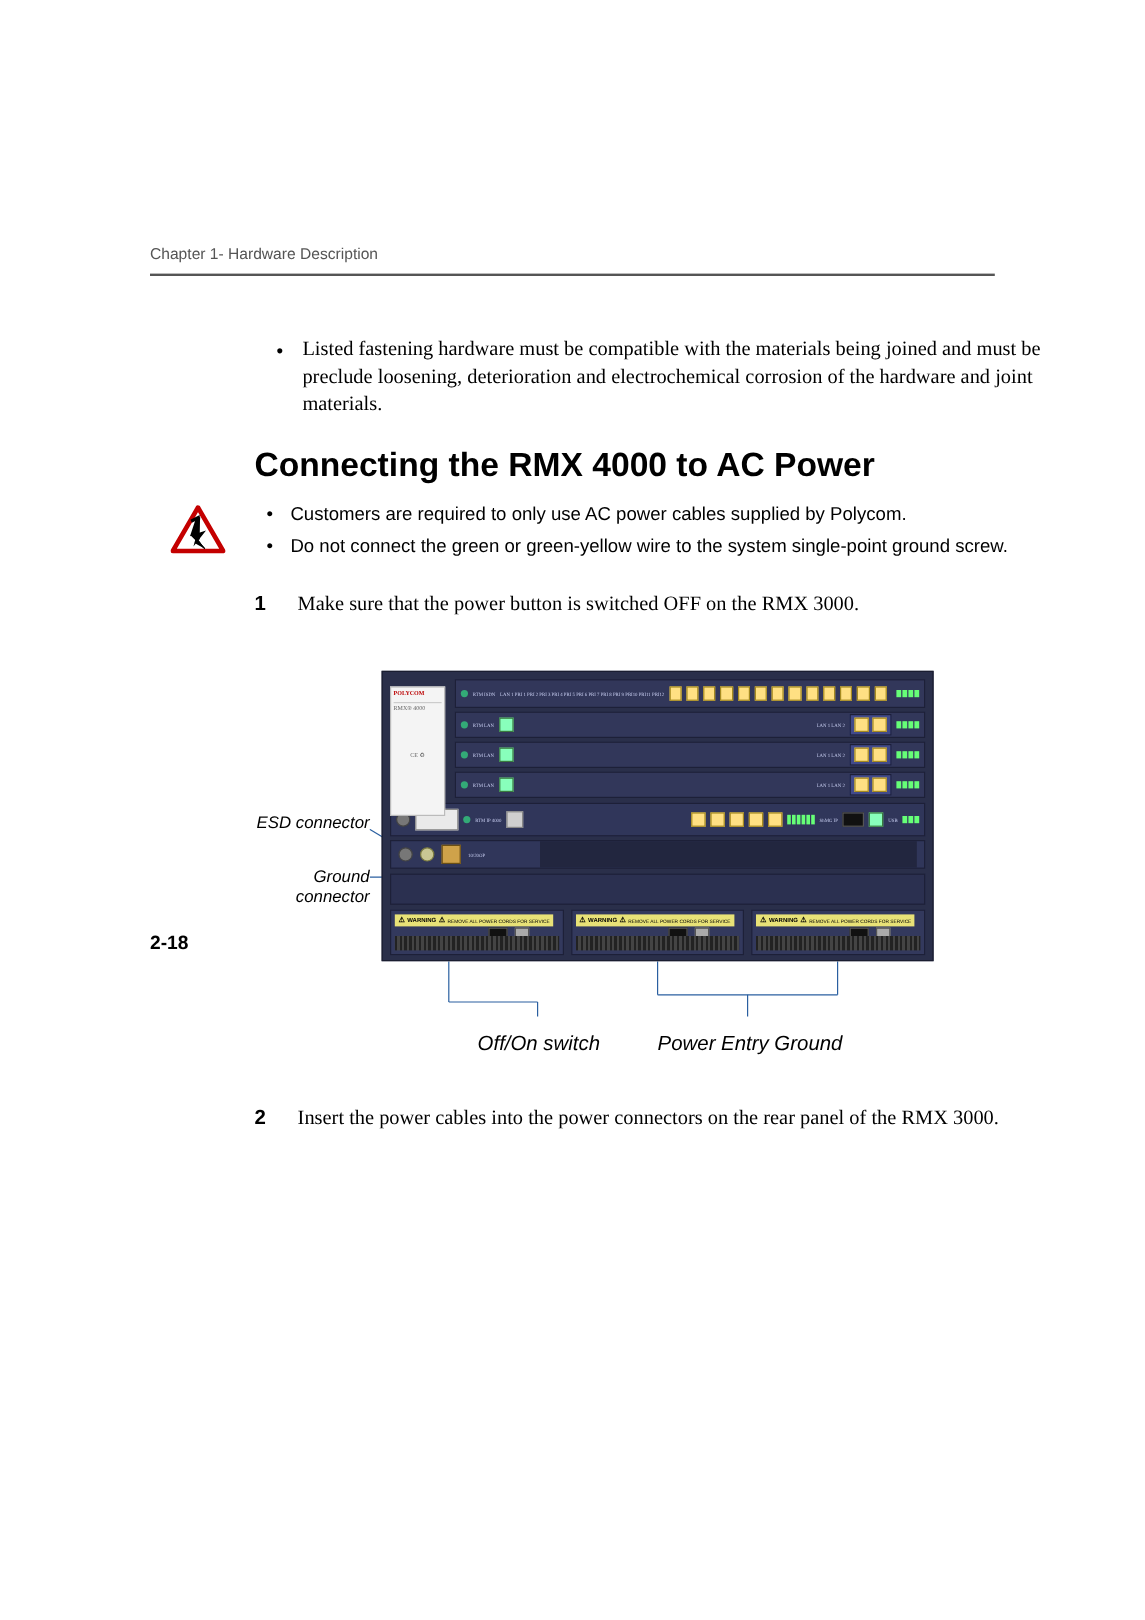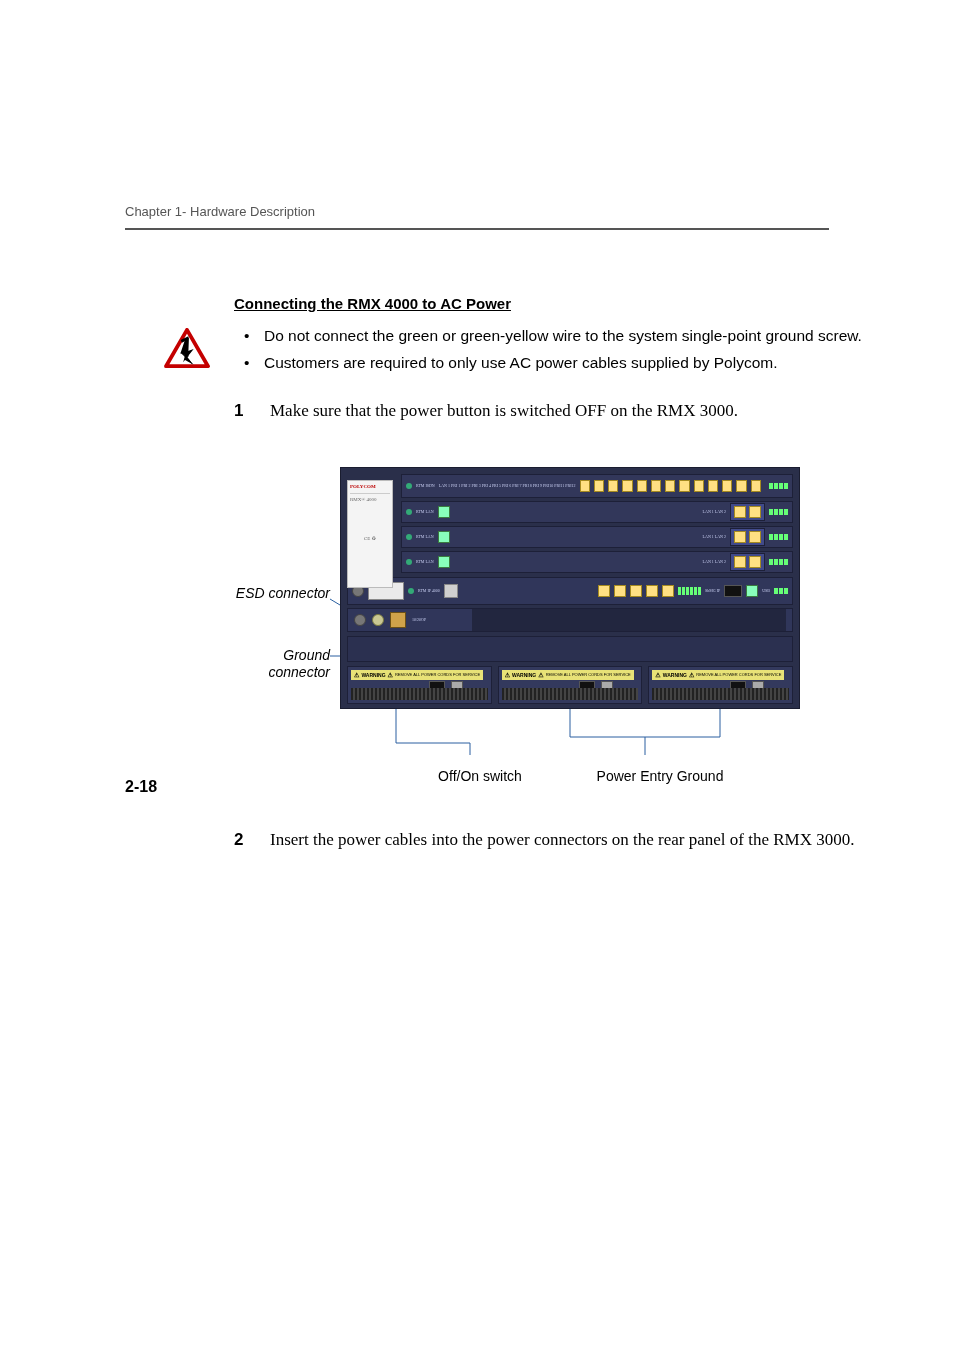--- a/index.html
+++ b/index.html
@@ -7,21 +7,21 @@
     padding: 0;
     background: #fff;
     font-family: "Book Antiqua", Palatino, "Palatino Linotype", Georgia, serif;
     color: #000;
   }
   .page {
     width: 954px;
     height: 986px;
     position: relative;
     box-sizing: border-box;
-    padding: 200px 60px 0 79px;
+    padding: 200px 60px 0 57px;
   }
   .running-head {
     position: absolute;
     top: 204px;
     left: 125px;
     font-size: 13px;
     color: #555;
     font-family: "Segoe UI", "Helvetica Neue", Arial, sans-serif;
     font-weight: 300;
   }
@@ -52,23 +52,22 @@
   .bullets-top li::before {
     content: "•";
     position: absolute;
     left: -22px;
     top: 0;
     font-size: 18px;
   }
   h2.section {
     font-family: "Segoe UI", "Helvetica Neue", Arial, sans-serif;
     font-weight: 700;
-    font-size: 15px;
+    font-size: 28px;
     margin: 14px 0 12px 0;
-    text-decoration: underline;
   }
   .warn-row {
     display: flex;
     align-items: flex-start;
     gap: 14px;
     margin-left: -70px;
   }
   .warn-icon {
     width: 46px;
     flex: 0 0 46px;
@@ -122,22 +121,22 @@
     position: absolute;
     font-family: Arial, Helvetica, sans-serif;
     font-style: italic;
     font-size: 14px;
     text-align: right;
     line-height: 1.2;
   }
   .callout-bottom {
     position: absolute;
     font-family: Arial, Helvetica, sans-serif;
-    font-size: 14px;
-    text-align: center;
+    font-style: italic;
+    font-size: 17px;
   }
 
   .chassis-wrap {
     margin-left: 110px;
     width: 460px;
   }
   .chassis {
     width: 460px;
     background: #2a2f4a;
     border: 1px solid #1a1d30;
@@ -221,55 +220,58 @@
 </head>
 <body>
 
 <div class="page">
 
   <div class="running-head">Chapter 1- Hardware Description</div>
   <div class="rule"></div>
 
   <div class="content">
 
+    <ul class="bullets-top">
+      <li>Listed fastening hardware must be compatible with the materials being joined and must be preclude loosening, deterioration and electrochemical corrosion of the hardware and joint materials.</li>
+    </ul>
 
     <h2 class="section">Connecting the RMX 4000 to AC Power</h2>
 
     <div class="warn-row">
       <div class="warn-icon">
         <svg viewBox="0 0 48 44" width="46" height="42">
           <polygon points="24,2 46,40 2,40" fill="none" stroke="#c40000" stroke-width="4" stroke-linejoin="round"></polygon>
           <polyline points="18,14 24,11 24,30" fill="none" stroke="#000" stroke-width="3" stroke-linejoin="miter"></polyline>
           <polyline points="24,30 18,26 30,38" fill="#000" stroke="#000" stroke-width="1"></polyline>
           <polygon points="24,30 18,26 24,22" fill="#000"></polygon>
           <polygon points="24,30 30,38 21,33" fill="#000"></polygon>
           <path d="M22 12 L26 10 L25 24 L31 22 L20 36 L23 25 L17 27 Z" fill="#000"></path>
         </svg>
       </div>
       <ul class="warn-list">
+        <li>Customers are required to only use AC power cables supplied by Polycom.</li>
         <li>Do not connect the green or green-yellow wire to the system single-point ground screw.</li>
-        <li>Customers are required to only use AC power cables supplied by Polycom.</li>
       </ul>
     </div>
 
     <ol class="steps">
       <li>
         <span class="step-num">1</span>
         <span class="step-txt">Make sure that the power button is switched OFF on the RMX 3000.</span>
       </li>
     </ol>
 
     <div class="figure-zone" style="height:330px;margin-top:44px;">
       <div class="callout-left" style="top:118px; left:0; width:100px;">
         <span>ESD connector</span>
         <svg style="position:absolute; left:100px; top:8px;" width="40" height="30">
             <line x1="0" y1="6" x2="40" y2="30" stroke="#2a5fa0" stroke-width="1"></line>
           </svg>
       </div>
-      <div class="callout-left" style="top:180px; left:0; width:100px;">
+      <div class="callout-left" style="top:163px; left:0; width:100px;">
         <span>Ground connector</span>
         <svg style="position:absolute; left:100px; top:8px;" width="26" height="2">
             <line x1="0" y1="1" x2="26" y2="1" stroke="#2a5fa0" stroke-width="1"></line>
           </svg>
       </div>
 
       <div class="chassis-wrap">
         <div class="chassis">
 
           <div class="label-plate">

